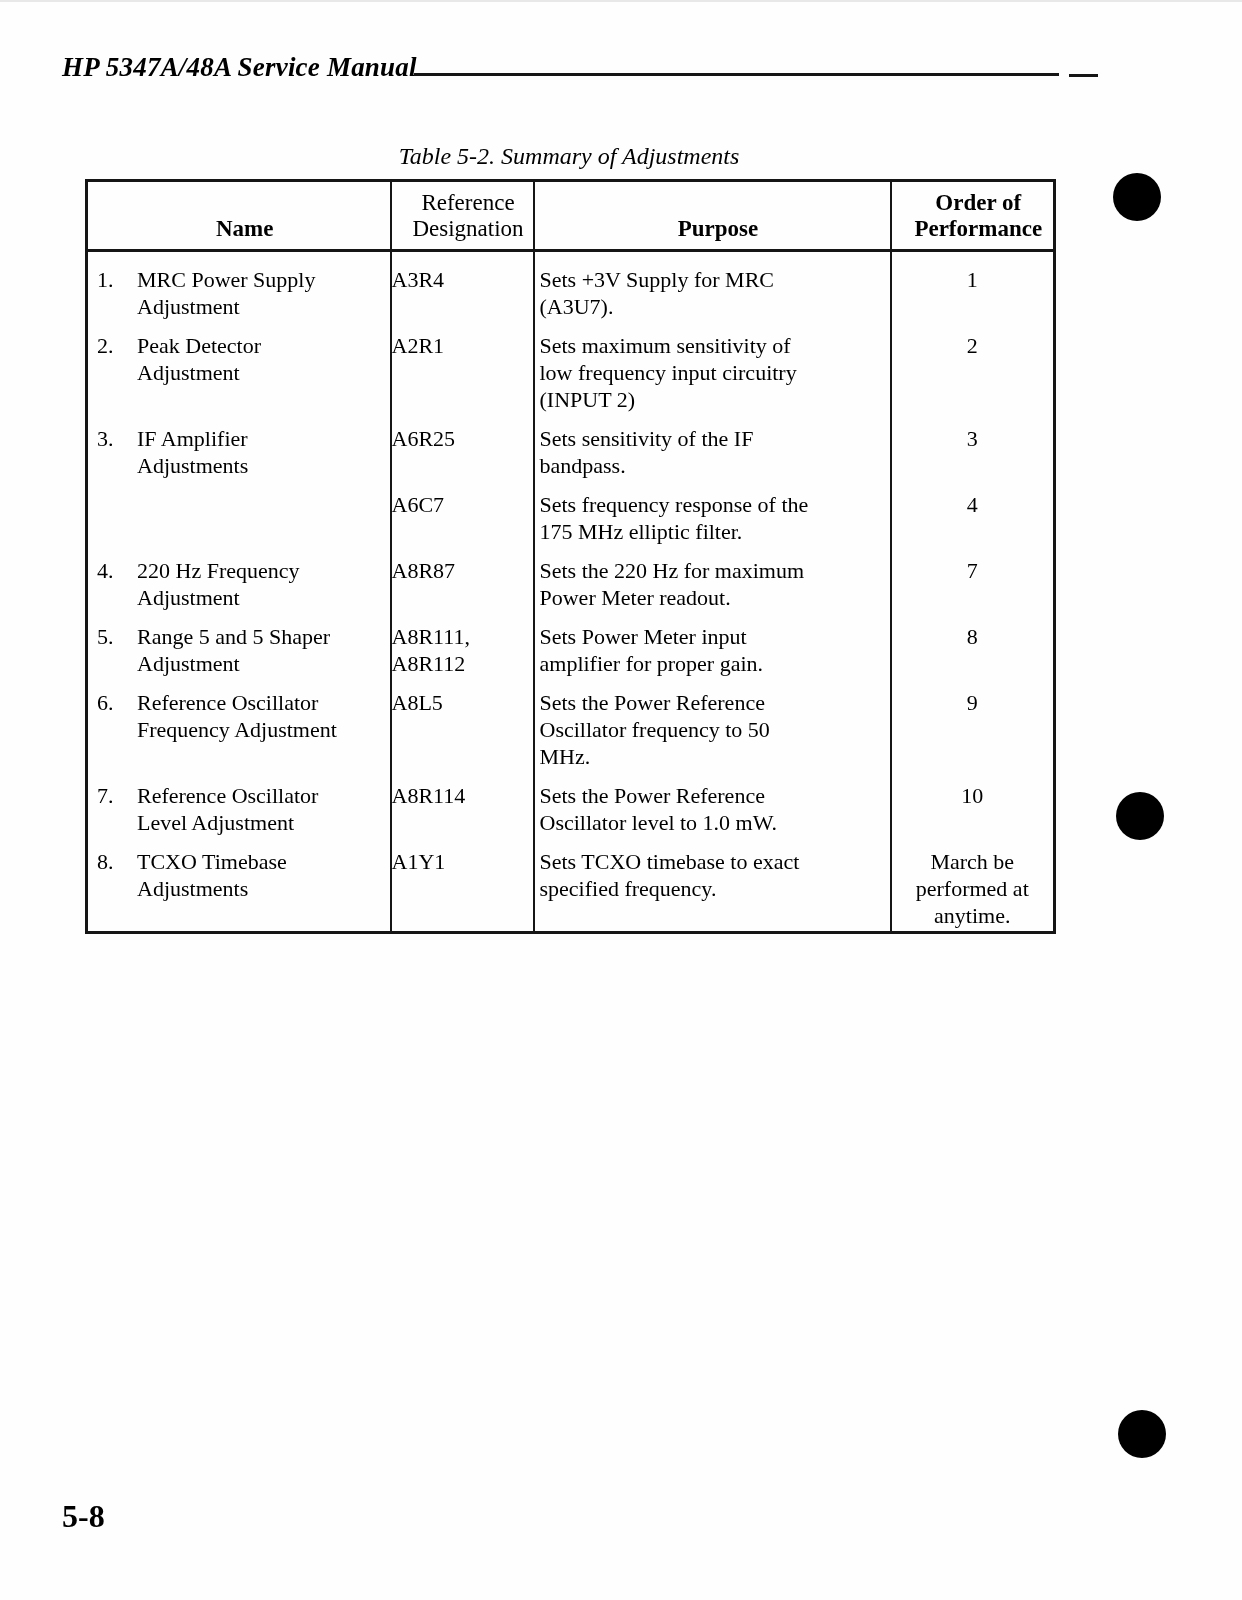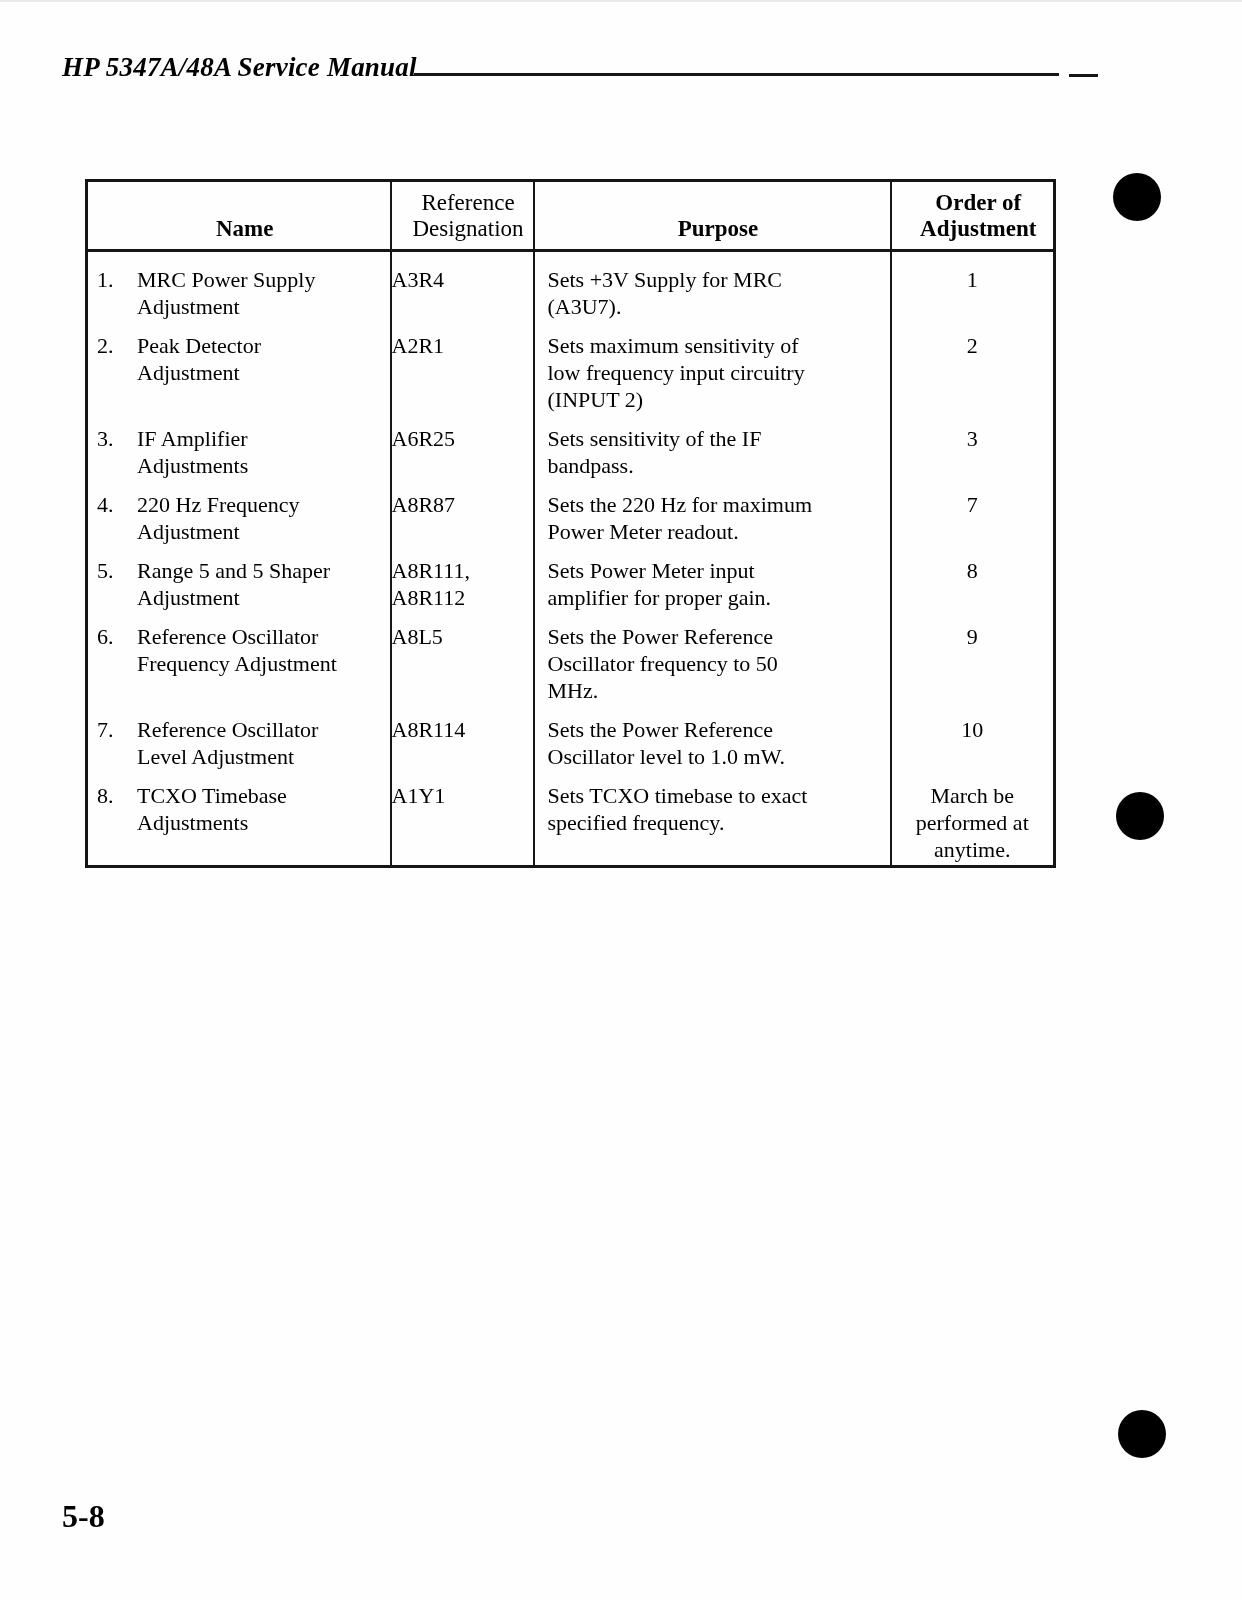--- a/index.html
+++ b/index.html
@@ -82,21 +82,21 @@
     line-height: 27px;
     padding: 0 0 12px 0;
   }
   .adj-table tr.first-row td { padding-top: 14px; }
   .adj-table tr.last-row td { padding-bottom: 2px; }
 
   .name-wrap { display: flex; align-items: flex-start; }
   .row-num { flex: none; width: 40px; padding-left: 9px; }
   .row-name { white-space: pre-line; flex: auto; }
   td.cell-ref { text-align: left; white-space: pre-line; }
-  td.cell-purpose { padding-left: 13px; padding-right: 6px; white-space: pre-line; }
+  td.cell-purpose { padding-left: 5px; padding-right: 6px; white-space: pre-line; }
   td.cell-order { text-align: center; white-space: pre-line; }
 
   
   .punch-hole {
     position: absolute;
     width: 48px;
     height: 48px;
     border-radius: 50%;
     background: #000;
   }
@@ -115,36 +115,37 @@
 </style>
 </head>
 <body>
 
 <div class="page">
 
   <div class="doc-header-title">HP 5347A/48A Service Manual</div>
   <div class="header-rule-main"></div>
   <div class="header-rule-end"></div>
 
+  <div class="table-title">Table 5-2. Summary of Adjustments</div>
 
   <table class="adj-table">
     <colgroup>
       <col style="width:304px">
       <col style="width:143px">
       <col style="width:357px">
       <col style="width:164px">
     </colgroup>
     <thead>
       <tr>
         <th>Name</th>
         <th class="ref-header">Reference
 Designation</th>
         <th>Purpose</th>
         <th>Order of
-Adjustment</th>
+Performance</th>
       </tr>
     </thead>
     <tbody>
       <tr class="first-row">
         <td class="cell-name">
           <div class="name-wrap">
             <span class="row-num">1.</span>
             <span class="row-name">MRC Power Supply
 Adjustment</span>
           </div>
@@ -173,20 +174,32 @@
           <div class="name-wrap">
             <span class="row-num">3.</span>
             <span class="row-name">IF Amplifier
 Adjustments</span>
           </div>
         </td>
         <td class="cell-ref">A6R25</td>
         <td class="cell-purpose">Sets sensitivity of the IF
 bandpass.</td>
         <td class="cell-order">3</td>
+      </tr>
+      <tr>
+        <td class="cell-name">
+          <div class="name-wrap">
+            <span class="row-num"></span>
+            <span class="row-name"></span>
+          </div>
+        </td>
+        <td class="cell-ref">A6C7</td>
+        <td class="cell-purpose">Sets frequency response of the
+175 MHz elliptic filter.</td>
+        <td class="cell-order">4</td>
       </tr>
       <tr>
         <td class="cell-name">
           <div class="name-wrap">
             <span class="row-num">4.</span>
             <span class="row-name">220 Hz Frequency
 Adjustment</span>
           </div>
         </td>
         <td class="cell-ref">A8R87</td>

